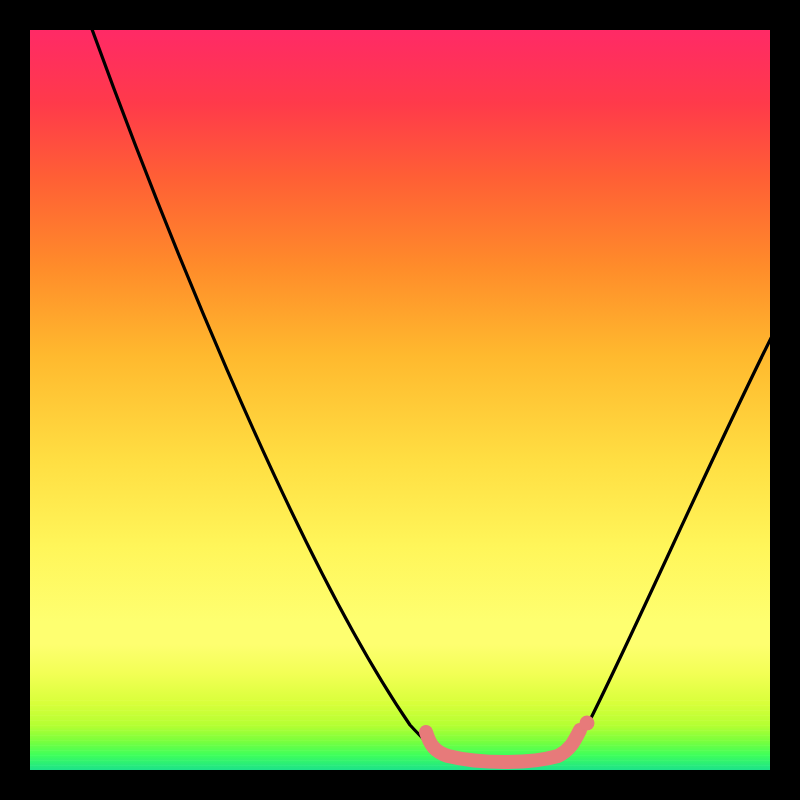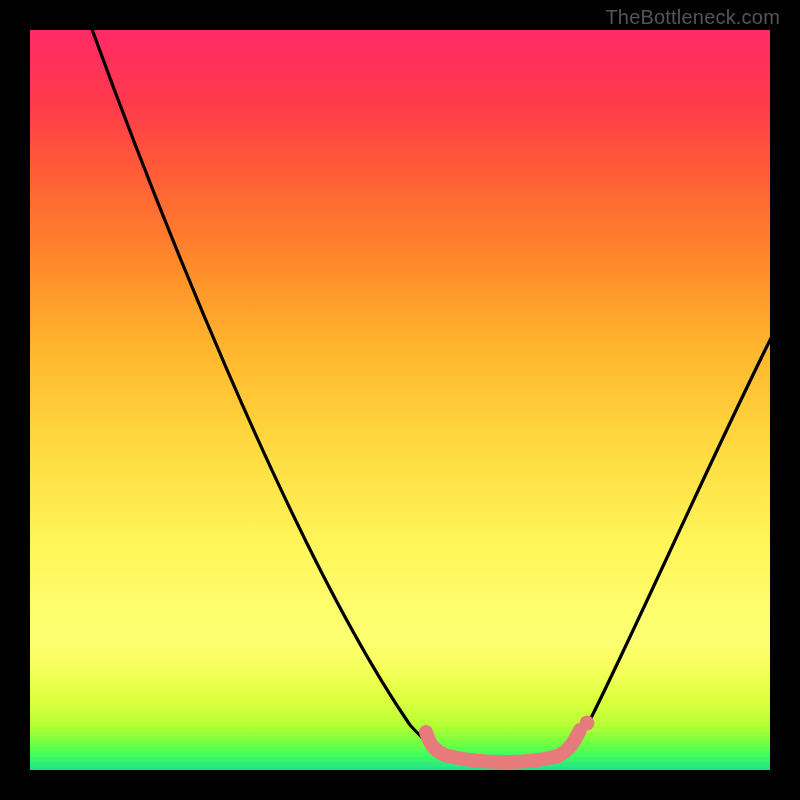--- a/index.html
+++ b/index.html
@@ -83,21 +83,20 @@
     font-weight: 400;
     letter-spacing: 0.2px;
     font-family: Arial, Helvetica, sans-serif;
   }
 </style>
 </head>
 <body>
 
 <div class="frame">
 
-  <div class="watermark">TheBottleneck.com</div>
 
   <div class="plot-area">
     <div class="gradient-bg"></div>
     <div class="bands"></div>
 
     <svg class="curve" viewBox="0 0 740 740">
 
       <path d="M 55 -20
                C 120 160, 260 520, 380 695
                C 405 722, 410 726, 430 728

